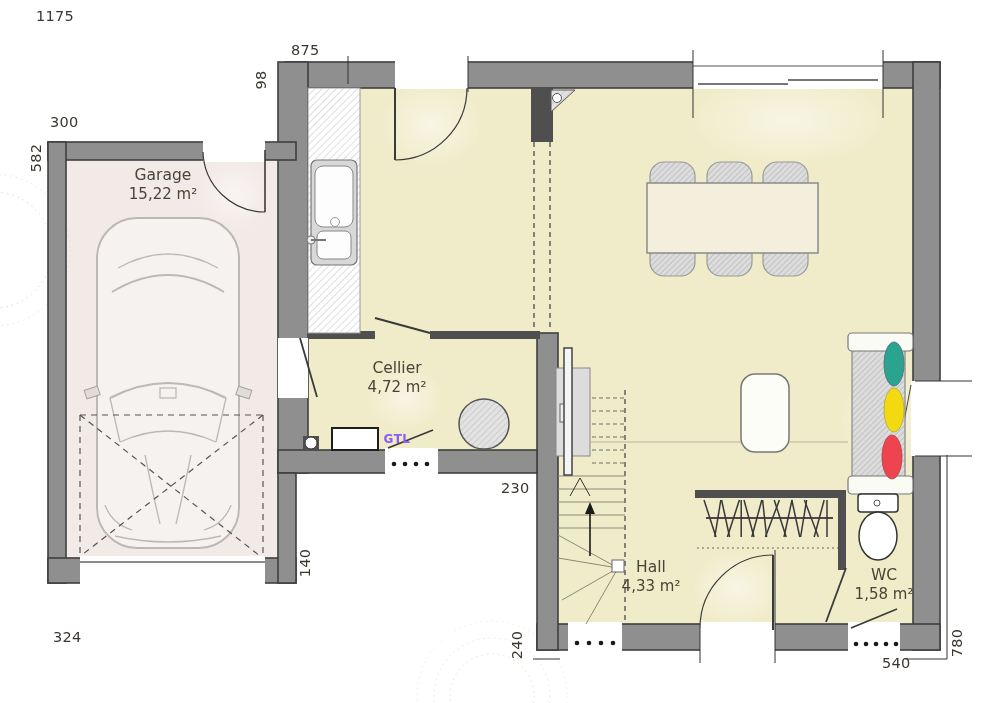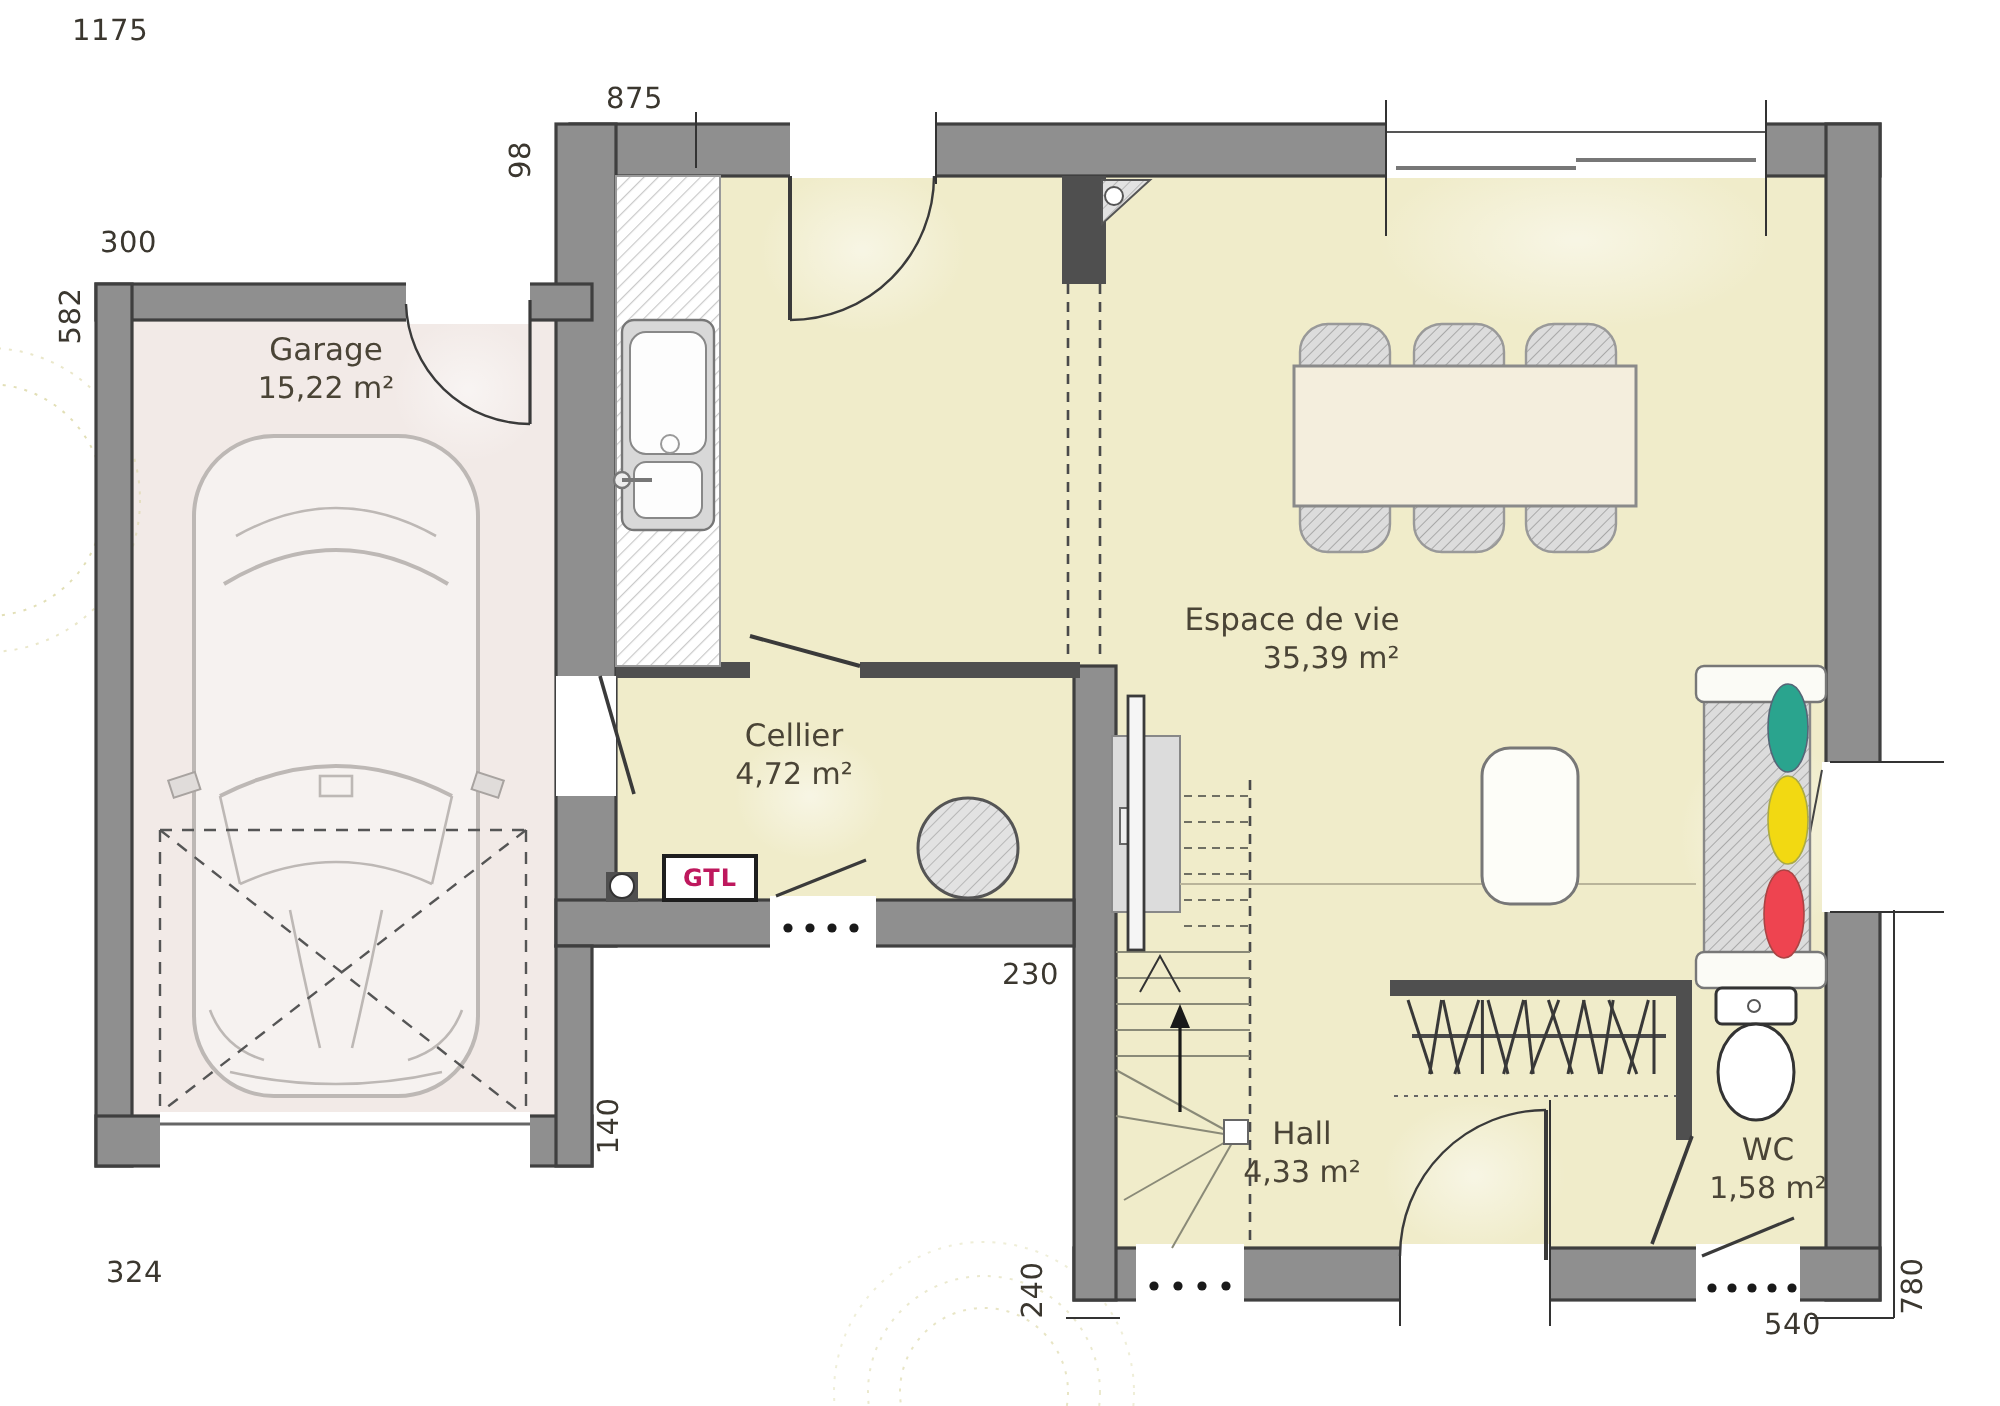--- a/index.html
+++ b/index.html
@@ -4,22 +4,22 @@
 <style>
   html,body{margin:0;padding:0;background:#ffffff;}
   #plan{position:relative;width:1000px;height:703px;background:#ffffff;overflow:hidden;
         font-family:"DejaVu Sans","Liberation Sans",sans-serif;border-radius:30px;}
   #plan svg{position:absolute;left:0;top:0;}
   .dim{position:absolute;font-size:14.5px;color:#3b372f;white-space:nowrap;letter-spacing:0.3px;}
   .dim.rot{transform:translate(-50%,-50%) rotate(-90deg);}
   .room-label{position:absolute;transform:translate(-50%,-50%);text-align:center;
               color:#4a4436;font-size:15.5px;line-height:19px;white-space:nowrap;}
   .room-label .area{font-size:15px;text-align:right;}
-  .gtl{position:absolute;font-size:12px;font-weight:bold;color:#be185d;
-       transform:translate(-50%,-50%);letter-spacing:0.5px;}
+  .gtl{position:absolute;font-size:12px;font-weight:bold;color:#8b5cf6;
+       transform:translate(-50%,-50%);letter-spacing:0.5px;margin-left:42px;}
 </style>
 </head>
 <body>
 
 <div id="plan">
 <svg width="1000" height="703" viewBox="0 0 1000 703">
   <defs>
     <pattern id="hatchA" width="5" height="5" patternUnits="userSpaceOnUse" patternTransform="rotate(45)">
       <rect width="5" height="5" fill="#ffffff"></rect>
           <line x1="0" y1="0" x2="0" y2="5" stroke="#c9c9c9" stroke-width="1.2"></line>
@@ -296,43 +296,39 @@
     <line x1="915" y1="456" x2="972" y2="456"></line>
     <line x1="947" y1="455" x2="947" y2="659"></line>
     <line x1="905" y1="659" x2="947" y2="659"></line>
     <line x1="533" y1="659" x2="560" y2="659"></line>
     <line x1="700" y1="628" x2="700" y2="663"></line>
     <line x1="775" y1="550" x2="775" y2="663"></line>
   </g>
 </svg>
 
   <div class="dim" style="left:36px;top:8px;">1175</div>
-  <div class="dim" style="left:291px;top:42px;margin-left:12px;">875</div>
+  <div class="dim" style="left:291px;top:42px;">875</div>
   <div class="dim rot" style="left:261px;top:80px;">98</div>
   <div class="dim" style="left:50px;top:114px;">300</div>
   <div class="dim rot" style="left:36px;top:158px;">582</div>
   <div class="dim" style="left:53px;top:585px;margin-top:44px;">324</div>
   <div class="dim rot" style="left:305px;top:563px;">140</div>
   <div class="dim" style="left:501px;top:480px;">230</div>
   <div class="dim rot" style="left:517px;top:645px;">240</div>
   <div class="dim" style="left:882px;top:655px;">540</div>
   <div class="dim rot" style="left:957px;top:643px;">780</div>
 
   <div class="room-label" style="left:163px;top:185px;">
     <div>Garage</div>
     <div class="area">15,22 m²</div>
   </div>
   <div class="room-label" style="left:397px;top:378px;">
     <div>Cellier</div>
     <div class="area">4,72 m²</div>
   </div>
-  <div class="room-label" style="left:646px;top:320px;">
-    <div>Espace de vie</div>
-    <div class="area">35,39 m²</div>
-  </div>
   <div class="room-label" style="left:651px;top:577px;">
     <div>Hall</div>
     <div class="area">4,33 m²</div>
   </div>
   <div class="room-label" style="left:884px;top:585px;">
     <div>WC</div>
     <div class="area">1,58 m²</div>
   </div>
 
   <div class="gtl" style="left:355px;top:439px;">GTL</div>

